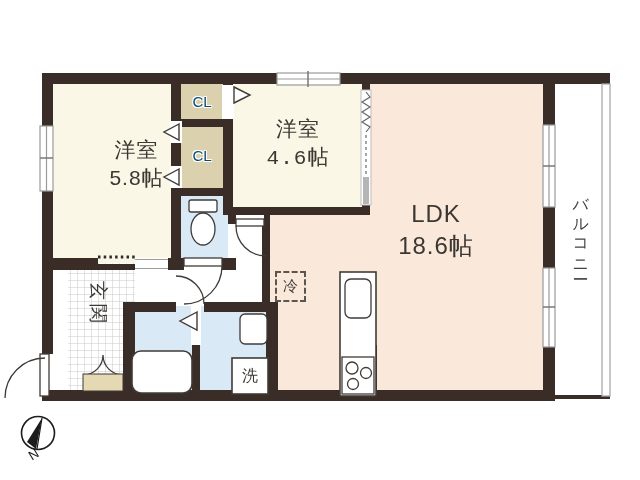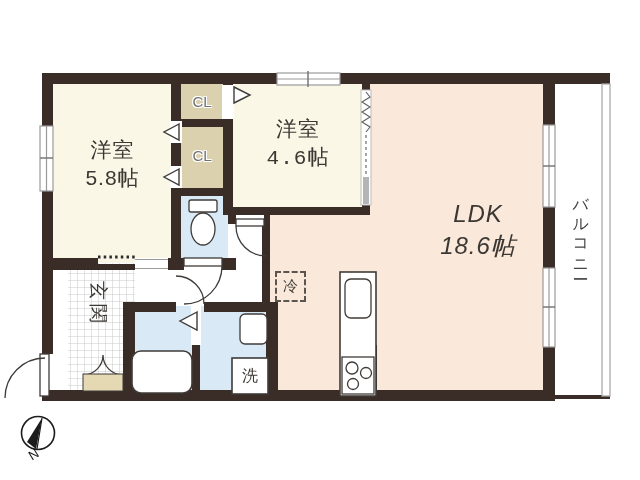--- a/index.html
+++ b/index.html
@@ -15,21 +15,21 @@
   .fixture{fill:#fff;stroke:#3f3b38;stroke-width:1.6;}
   .thinfix{fill:#fff;stroke:#3f3b38;stroke-width:1.3;}
   .arc{fill:none;stroke:#3f3b38;stroke-width:1.3;}
   .marker{fill:#fff;stroke:#3f3b38;stroke-width:1.4;}
   .winbox{fill:#fff;stroke:var(--window_gray,#9a9a9a);stroke-width:1.2;}
   .winline{stroke:var(--window_gray,#9a9a9a);stroke-width:1.2;fill:none;}
   .tickline{stroke:#777;stroke-width:1.5;fill:none;}
   .label{position:absolute;line-height:1.35;white-space:pre;}
   .roomlabel{text-align:center;font-size:21px;letter-spacing:1px;}
   .ldklabel{text-align:center;font-size:24px;letter-spacing:1px;}
-  .cllabel{font-size:15px;color:#737373;text-align:center;
+  .cllabel{font-size:15px;color:#0c4a6e;text-align:center;
            text-shadow:-1px -1px 0 #fff,1px -1px 0 #fff,-1px 1px 0 #fff,1px 1px 0 #fff;}
   .vert-upright{writing-mode:vertical-rl;text-orientation:upright;letter-spacing:3px;}
   .vert-side{writing-mode:vertical-rl;text-orientation:sideways;letter-spacing:4px;}
   .fridgebox{position:absolute;left:275px;top:271px;width:31px;height:31px;
              border:2px dashed #5a564f;display:flex;align-items:center;justify-content:center;
              font-size:15px;box-sizing:border-box;}
   .washlabel{position:absolute;left:236px;top:366px;width:28px;text-align:center;font-size:16px;}
   .northlabel{position:absolute;left:29px;top:447px;font-size:13px;color:#1c1c1c;
               transform:rotate(-32deg);}
 </style>
@@ -158,27 +158,27 @@
     <circle cx="353" cy="384" r="5.5" class="thinfix"></circle>
   </g>
 
   <g>
     <circle cx="38" cy="433" r="16.5" fill="#fff" stroke="#1c1c1c" stroke-width="1.6"></circle>
     <polygon points="42,418 27,442 36,449" fill="#1c1c1c"></polygon>
     <path d="M42,418 L37,449" stroke="#1c1c1c" stroke-width="1.2" fill="none"></path>
   </g>
 </svg>
 
-<div class="label roomlabel" style="left:55px;top:136px;width:115px;"><span>洋室</span>
+<div class="label roomlabel" style="left:55px;top:136px;width:115px;padding-left:24px;"><span>洋室</span>
 <span>5.8帖</span></div>
 
 <div class="label roomlabel" style="left:238px;top:117px;width:120px;font-family:Liberation Mono, monospace;"><span>洋室</span>
 <span>4.6帖</span></div>
 
-<div class="label ldklabel" style="left:408px;top:198px;width:140px;font-style:italic;"><span>LDK</span>
+<div class="label ldklabel" style="left:366px;top:198px;width:140px;"><span>LDK</span>
 <span>18.6帖</span></div>
 
 <div class="label cllabel" style="left:180px;top:92px;width:44px;">CL</div>
 <div class="label cllabel" style="left:180px;top:146px;width:44px;">CL</div>
 
 <div class="label vert-side" style="left:85px;top:281px;font-size:19px;">玄関</div>
 
 <div class="label vert-upright" style="left:570px;top:186px;font-size:16px;color:#444;">バルコニー</div>
 
 <div class="fridgebox">

